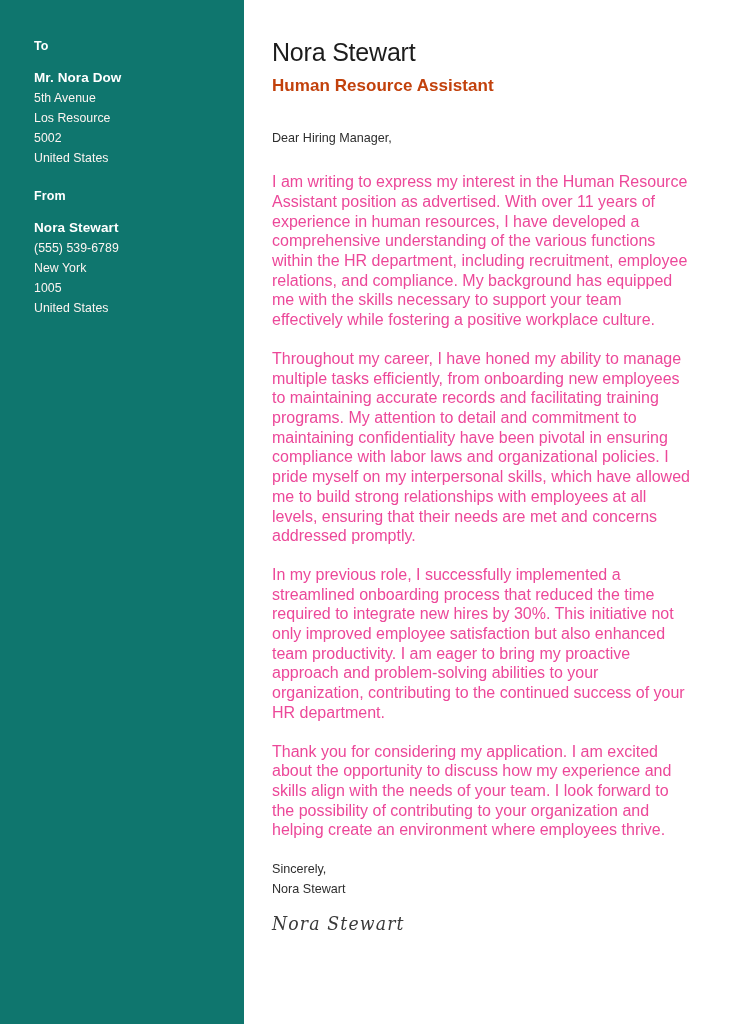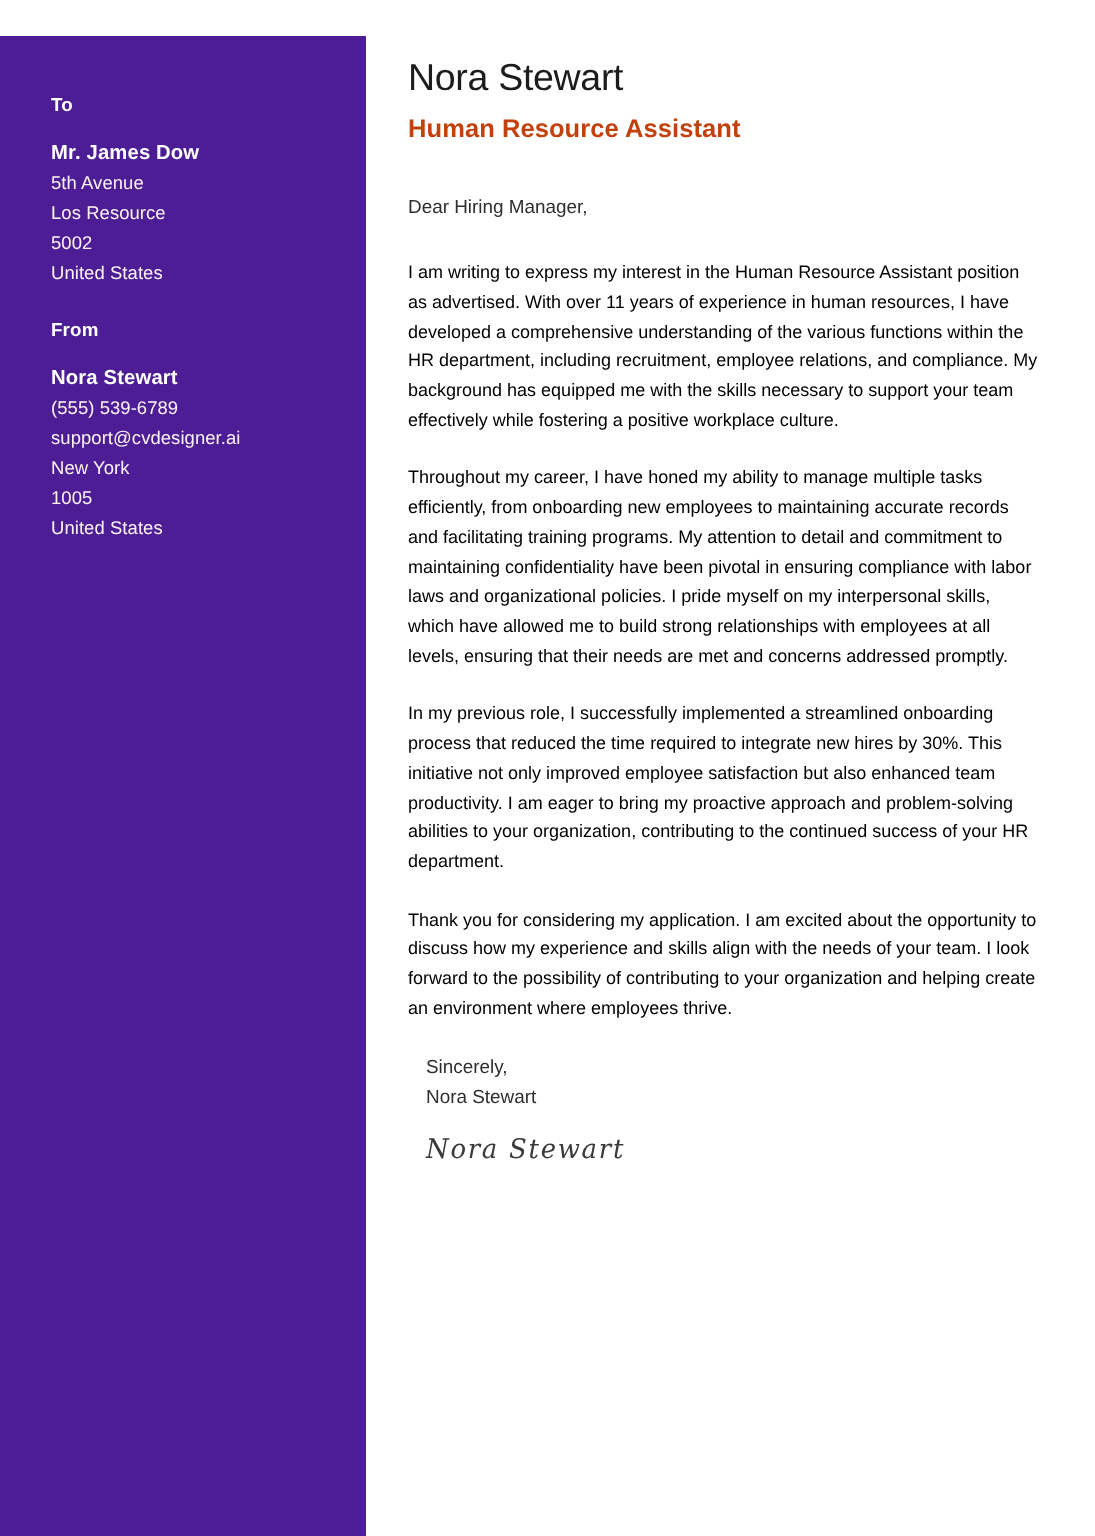--- a/index.html
+++ b/index.html
@@ -21,25 +21,24 @@
     height: 1024px;
     background: #ffffff;
     display: flex;
     align-items: stretch;
   }
 
   
   .sidebar {
     width: 244px;
     min-width: 244px;
-    background: #4c1d95;
+    background: #0f766e;
     color: #ffffff;
     box-sizing: border-box;
     padding: 38px 26px 0 34px;
-    margin-top: 24px;
   }
 
   .addr-block {
     margin-bottom: 20px;
   }
 
   .addr-heading {
     font-size: 12.5px;
     font-weight: bold;
     line-height: 1.35;
@@ -100,30 +99,29 @@
   }
 
   .salutation {
     font-size: 12.6px;
     color: #2e2e2e;
     line-height: 1.55;
     margin: 0 0 24px 0;
   }
 
   .para {
-    font-size: 12px;
-    color: #000000;
+    font-size: 16px;
+    color: #ec4899;
     line-height: 19.7px;
     margin: 0 0 19px 0;
     text-align: left;
   }
 
   .closing {
     margin-top: 20px;
-    margin-left: 12px;
   }
 
   .closing-line {
     font-size: 12.6px;
     color: #2e2e2e;
     line-height: 19.7px;
   }
 
   .signature {
     margin-top: 14px;
@@ -140,32 +138,31 @@
 </style>
 </head>
 <body>
 
 <div class="page">
 
   <aside class="sidebar">
 
     <section class="addr-block">
       <div class="addr-heading">To</div>
-      <div class="addr-name">Mr. James Dow</div>
+      <div class="addr-name">Mr. Nora Dow</div>
       <div class="addr-line">5th Avenue</div>
       <div class="addr-line">Los Resource</div>
       <div class="addr-line">5002</div>
       <div class="addr-line">United States</div>
     </section>
 
     <section class="addr-block">
       <div class="addr-heading">From</div>
       <div class="addr-name">Nora Stewart</div>
       <div class="addr-line">(555) 539-6789</div>
-      <div class="addr-line">support@cvdesigner.ai</div>
       <div class="addr-line">New York</div>
       <div class="addr-line">1005</div>
       <div class="addr-line">United States</div>
     </section>
 
   </aside>
 
   <main class="main">
 
     <h1 class="letter-name">Nora Stewart</h1>

